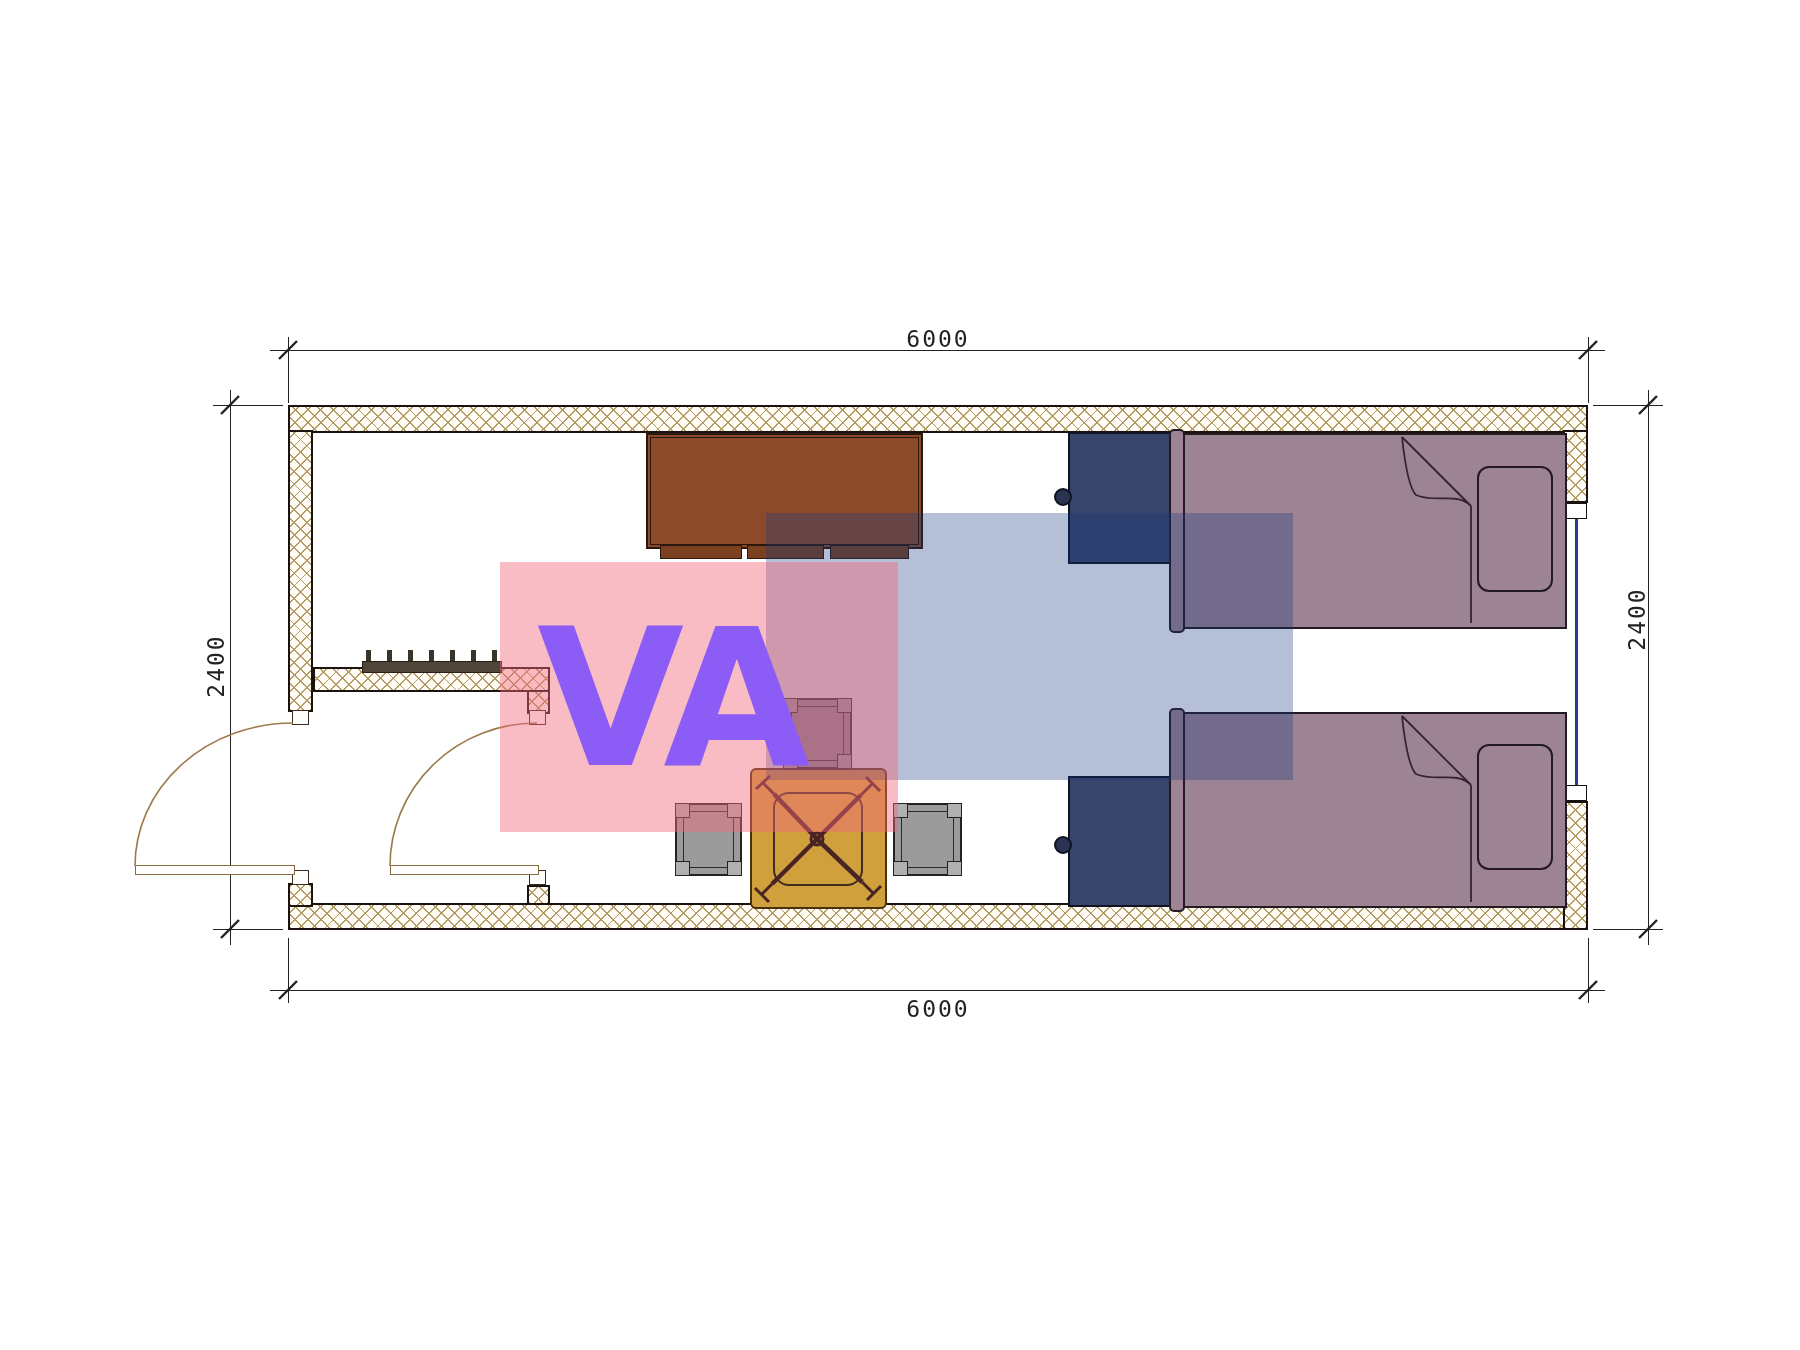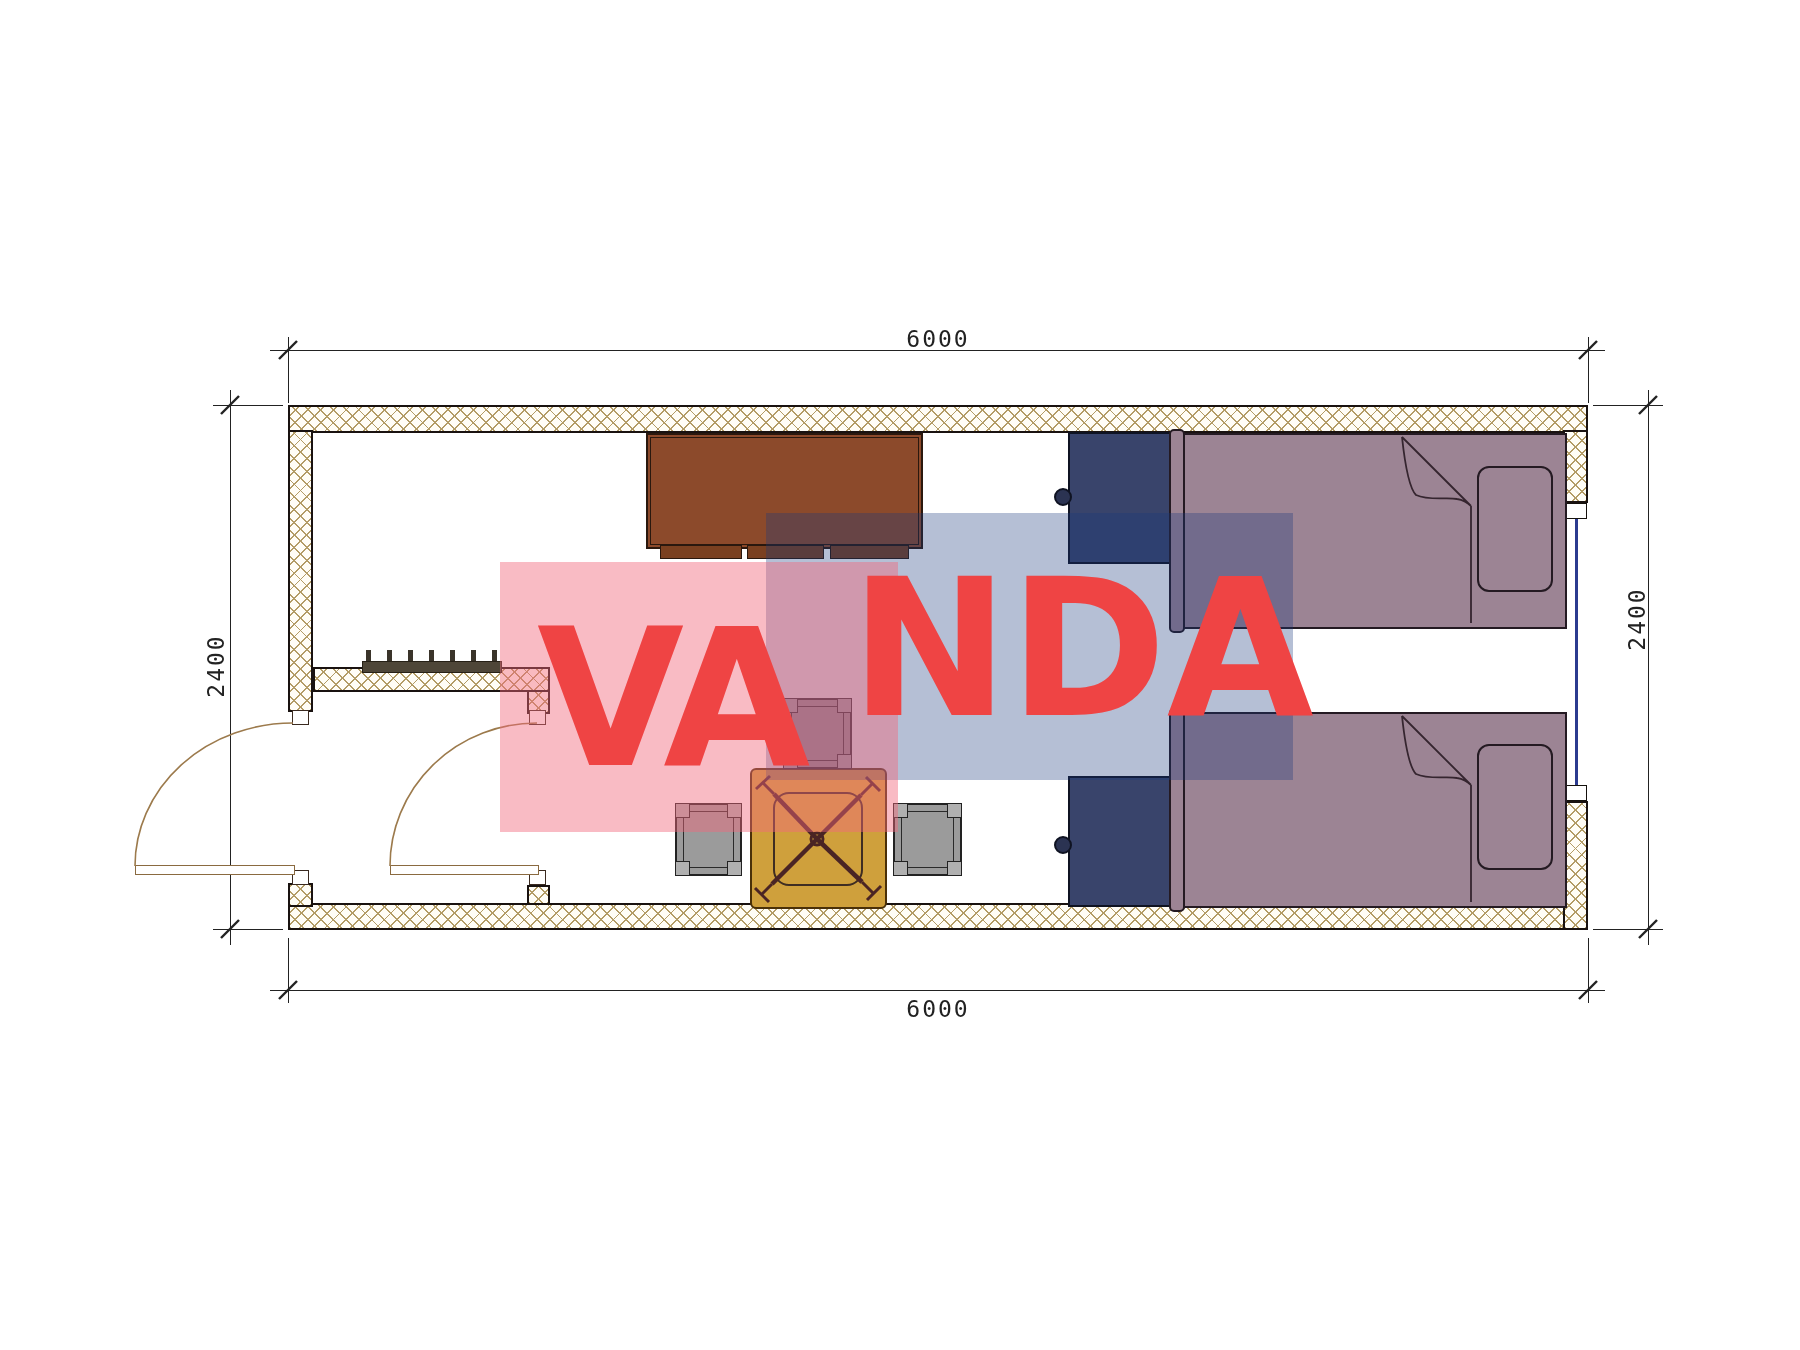--- a/index.html
+++ b/index.html
@@ -38,21 +38,21 @@
   .leg.bl{left:-2px;bottom:-2px}.leg.br{right:-2px;bottom:-2px}
   .rackbar{position:absolute;background:#4e4638;border:1px solid #262016;z-index:5;}
   .pin{position:absolute;width:5px;height:11px;background:#3a342a;z-index:5;}
   .leaf{position:absolute;background:#fff;border:1.6px solid #8a6a40;z-index:4;}
   .glass{position:absolute;background:var(--window);z-index:4;}
   
   .wm-blue{position:absolute;left:766px;top:513px;width:527px;height:267px;
            background:var(--wm-blue);z-index:20;}
   .wm-pink{position:absolute;left:500px;top:562px;width:398px;height:270px;
            background:var(--wm-pink);z-index:21;}
-  .wm-txt{position:absolute;color:#ef4444;font-weight:bold;font-size:190px;line-height:190px;
+  .wm-txt{position:absolute;color:#8b5cf6;font-weight:bold;font-size:190px;line-height:190px;
           font-family:"DejaVu Sans",sans-serif;z-index:22;white-space:nowrap;}
   #wm-va{left:537px;top:605px;letter-spacing:-8px;}
   #wm-nda{left:850px;top:555px;letter-spacing:0px;}
   svg.overlay{position:absolute;left:0;top:0;z-index:7;}
 </style>
 </head>
 <body>
 
 <div id="stage">
 
@@ -193,15 +193,14 @@
         <line x1="862" y1="882" x2="873" y2="893"></line>
           <line x1="867" y1="900" x2="881" y2="886"></line>
       </g>
       <circle cx="817" cy="839" r="6" stroke-width="3"></circle>
     </g>
   </svg>
 
   <div class="wm-blue"></div>
   <div class="wm-pink"></div>
   <div class="wm-txt" id="wm-va">VA</div>
-  <div class="wm-txt" id="wm-nda">NDA</div>
 
 </div>
 
 </body></html>

